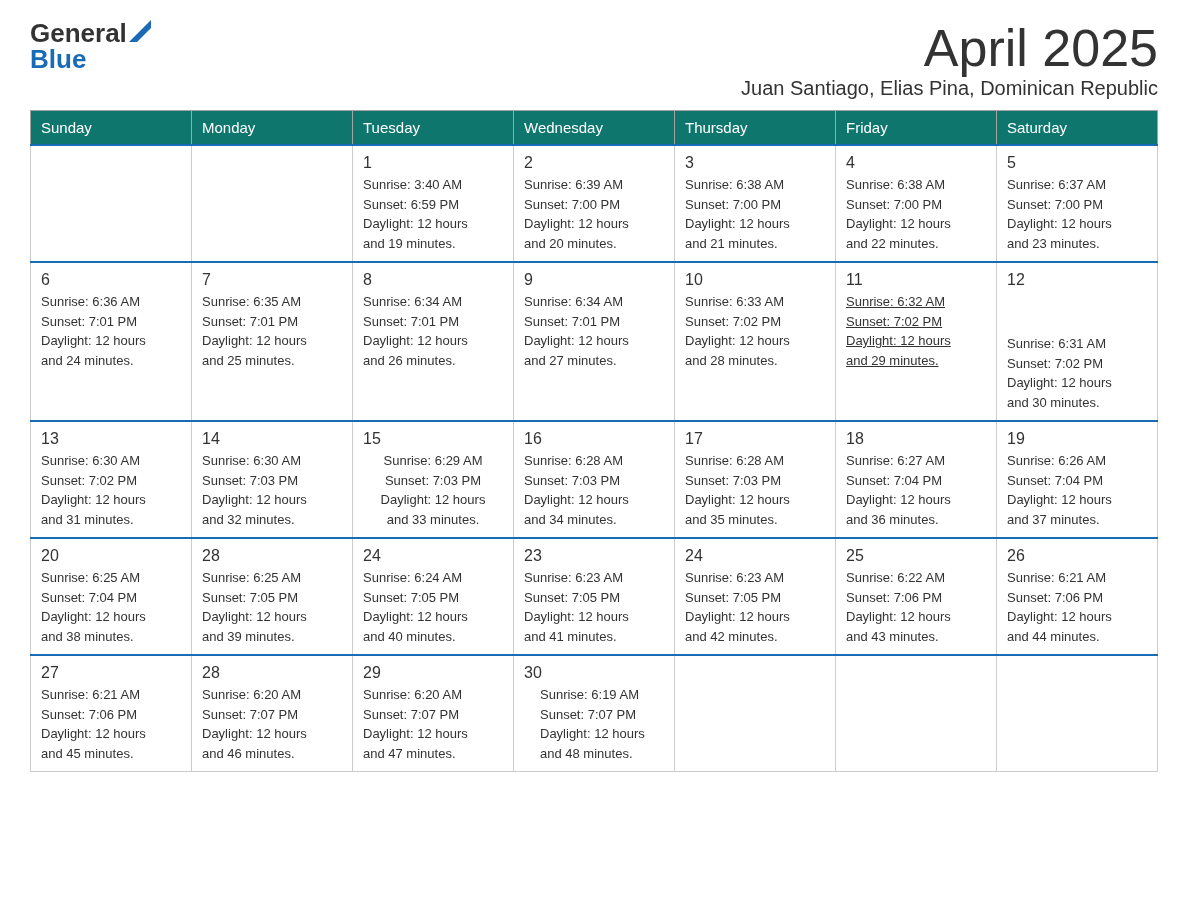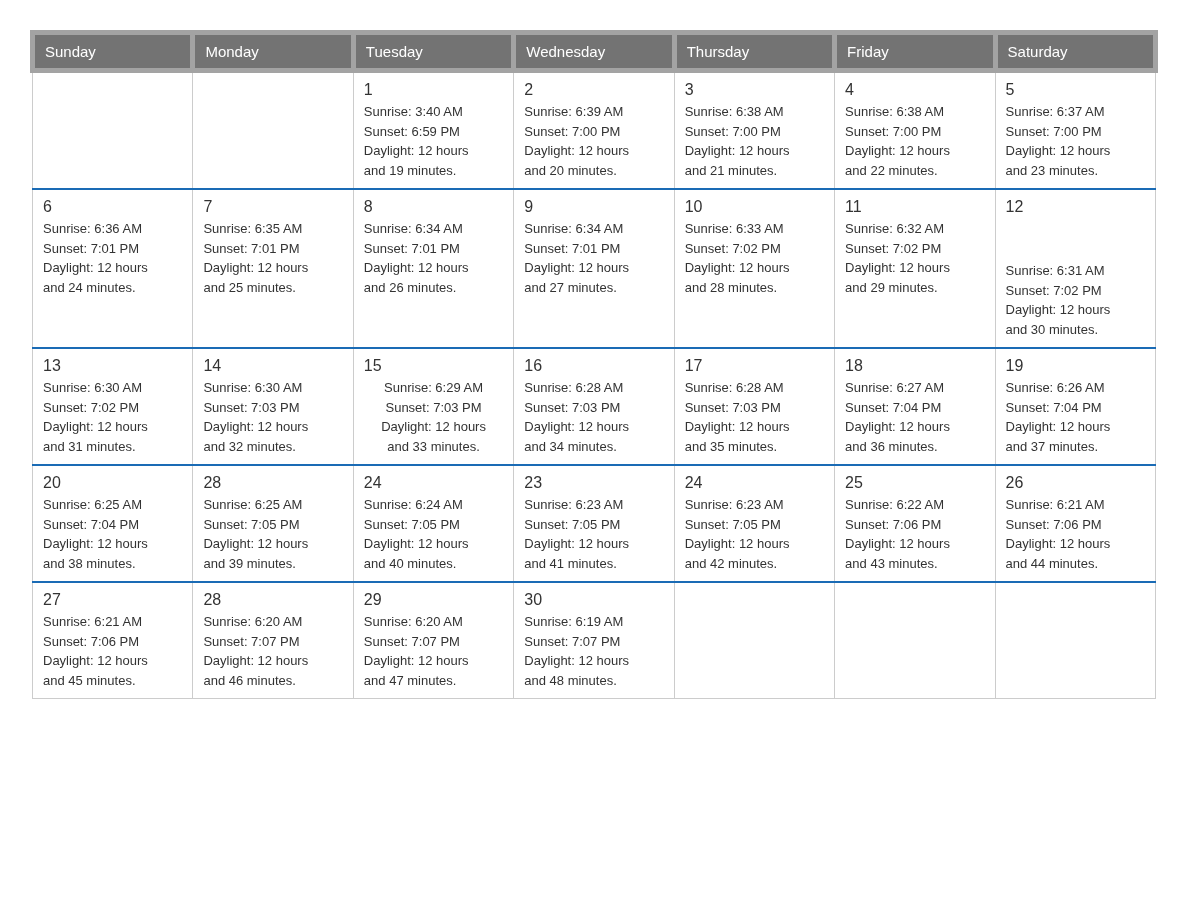--- a/index.html
+++ b/index.html
@@ -51,27 +51,27 @@
       font-size: 20px;
       color: #333;
       font-weight: normal;
     }
     .calendar-table {
       width: 100%;
       border-collapse: collapse;
       table-layout: fixed;
     }
     .calendar-table th {
-      background-color: #737373;
+      background-color: #0f766e;
       color: white;
       padding: 8px 10px;
       font-size: 15px;
       font-weight: normal;
       text-align: left;
-      border: 5px solid #a3a3a3;
+      border: 1px solid #a3a3a3;
     }
     .calendar-table td {
       vertical-align: top;
       padding: 8px 10px;
       border: 1px solid #ccc;
       border-top: 2px solid #1a6bb5;
       font-size: 13px;
       color: #333;
       height: 105px;
     }
@@ -85,20 +85,40 @@
     .day-info {
       font-size: 13px;
       color: #333;
       line-height: 1.5;
     }
   </style>
 </head>
 <body>
 
 <div class="header">
+  <div class="logo">
+    <div>
+      <div style="display:flex; align-items:center;">
+        <span class="logo-text-general">General</span>
+        <div class="logo-shape">
+          <svg width="22" height="22" viewBox="0 0 22 22" style="margin-left:2px; margin-top:-4px;">
+            <polygon points="0,22 22,22 22,0" fill="#1a6bb5"></polygon>
+            <polygon points="8,22 22,22 22,8" fill="white"></polygon>
+          </svg>
+        </div>
+      </div>
+      <div>
+        <span class="logo-text-blue">Blue</span>
+      </div>
+    </div>
+  </div>
+  <div class="title-section">
+    <div class="month-title">April 2025</div>
+    <div class="location-title">Juan Santiago, Elias Pina, Dominican Republic</div>
+  </div>
 </div>
 
 <table class="calendar-table">
   <thead>
     <tr>
     <th>Sunday</th>
         <th>Monday</th>
         <th>Tuesday</th>
         <th>Wednesday</th>
         <th>Thursday</th>
@@ -177,21 +197,21 @@
         </td>
         <td>
           <span class="day-number">10</span>
           <div class="day-info" style="white-space: pre-line;">Sunrise: 6:33 AM
 Sunset: 7:02 PM
 Daylight: 12 hours
 and 28 minutes.</div>
         </td>
         <td>
           <span class="day-number">11</span>
-          <div class="day-info" style="white-space: pre-line;">Sunrise: 6:32 AM
+          <div class="day-info" style="white-space: pre-line; text-decoration: underline;">Sunrise: 6:32 AM
 Sunset: 7:02 PM
 Daylight: 12 hours
 and 29 minutes.</div>
         </td>
         <td>
           <span class="day-number">12</span>
           <div class="day-info" style="white-space: pre-line; margin-top: 45px;">Sunrise: 6:31 AM
 Sunset: 7:02 PM
 Daylight: 12 hours
 and 30 minutes.</div>
@@ -316,21 +336,21 @@
         </td>
         <td>
           <span class="day-number">29</span>
           <div class="day-info" style="white-space: pre-line;">Sunrise: 6:20 AM
 Sunset: 7:07 PM
 Daylight: 12 hours
 and 47 minutes.</div>
         </td>
         <td>
           <span class="day-number">30</span>
-          <div class="day-info" style="white-space: pre-line;">Sunrise: 6:19 AM
+          <div class="day-info" style="white-space: pre-line; margin-left: 16px;">Sunrise: 6:19 AM
 Sunset: 7:07 PM
 Daylight: 12 hours
 and 48 minutes.</div>
         </td>
         <td style="border-top: 2px solid rgb(26, 107, 181);"></td>
         <td style="border-top: 2px solid rgb(26, 107, 181);"></td>
         <td style="border-top: 2px solid rgb(26, 107, 181);"></td>
       </tr>
     </tbody>
 </table>

